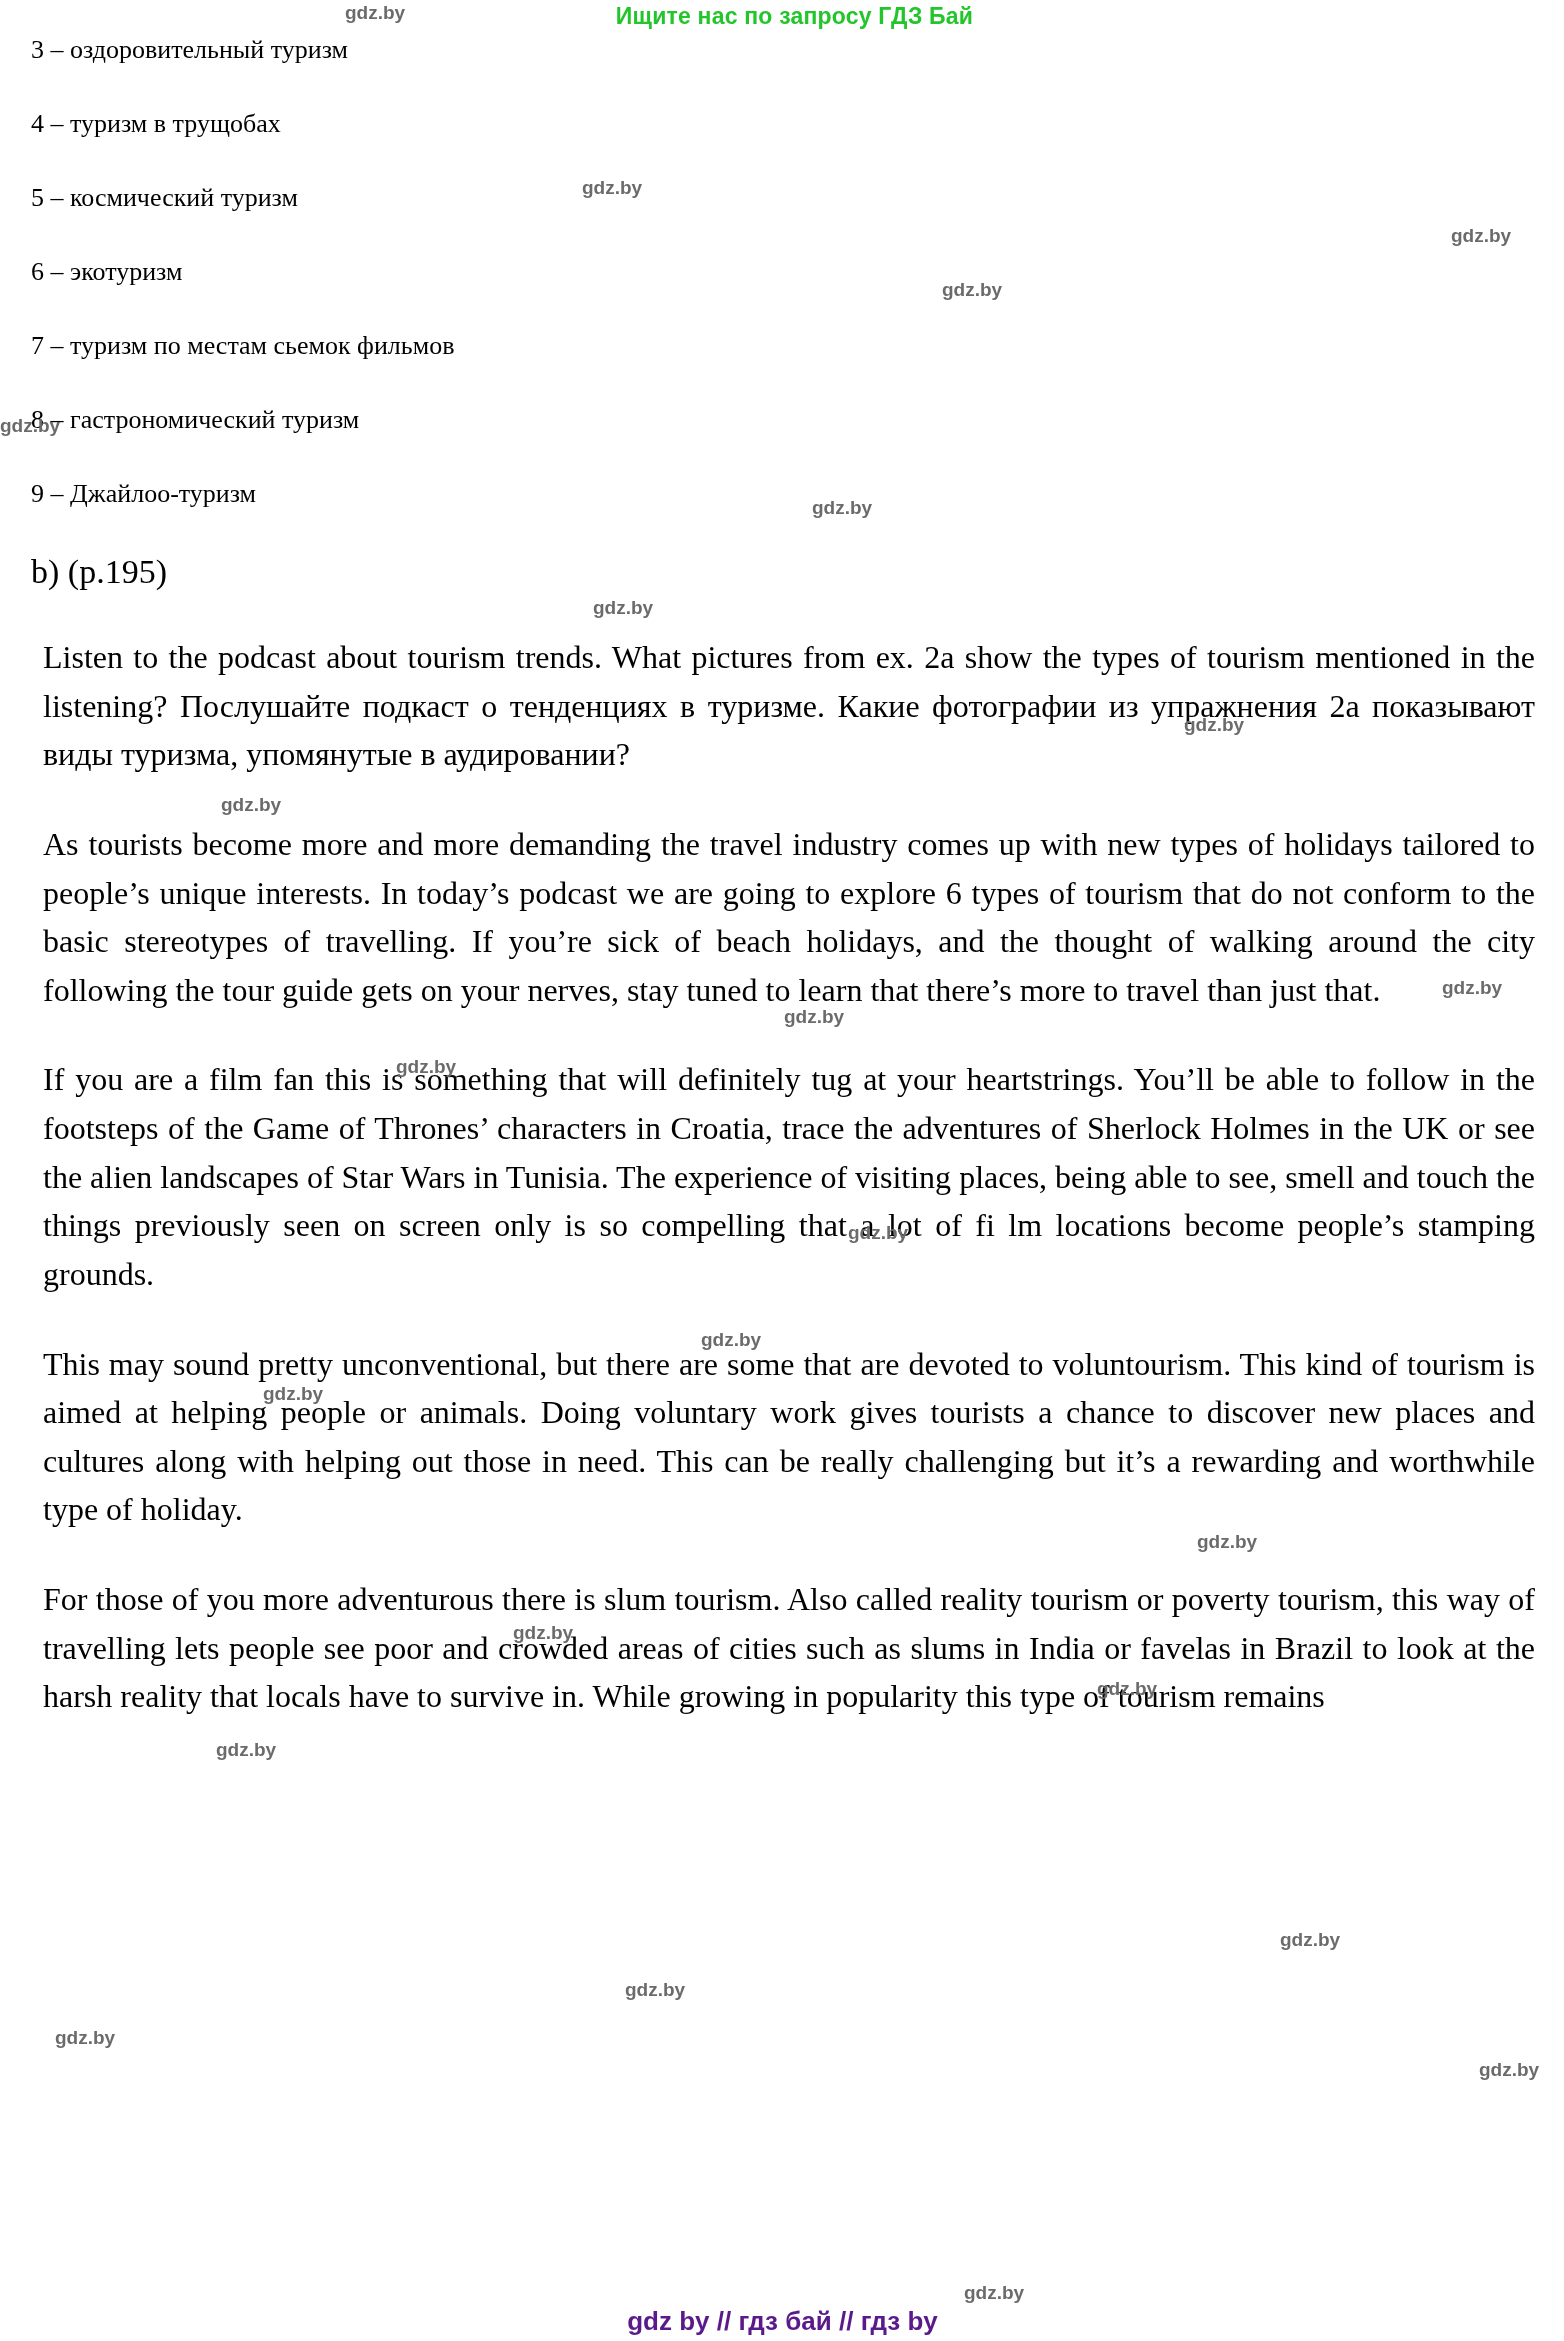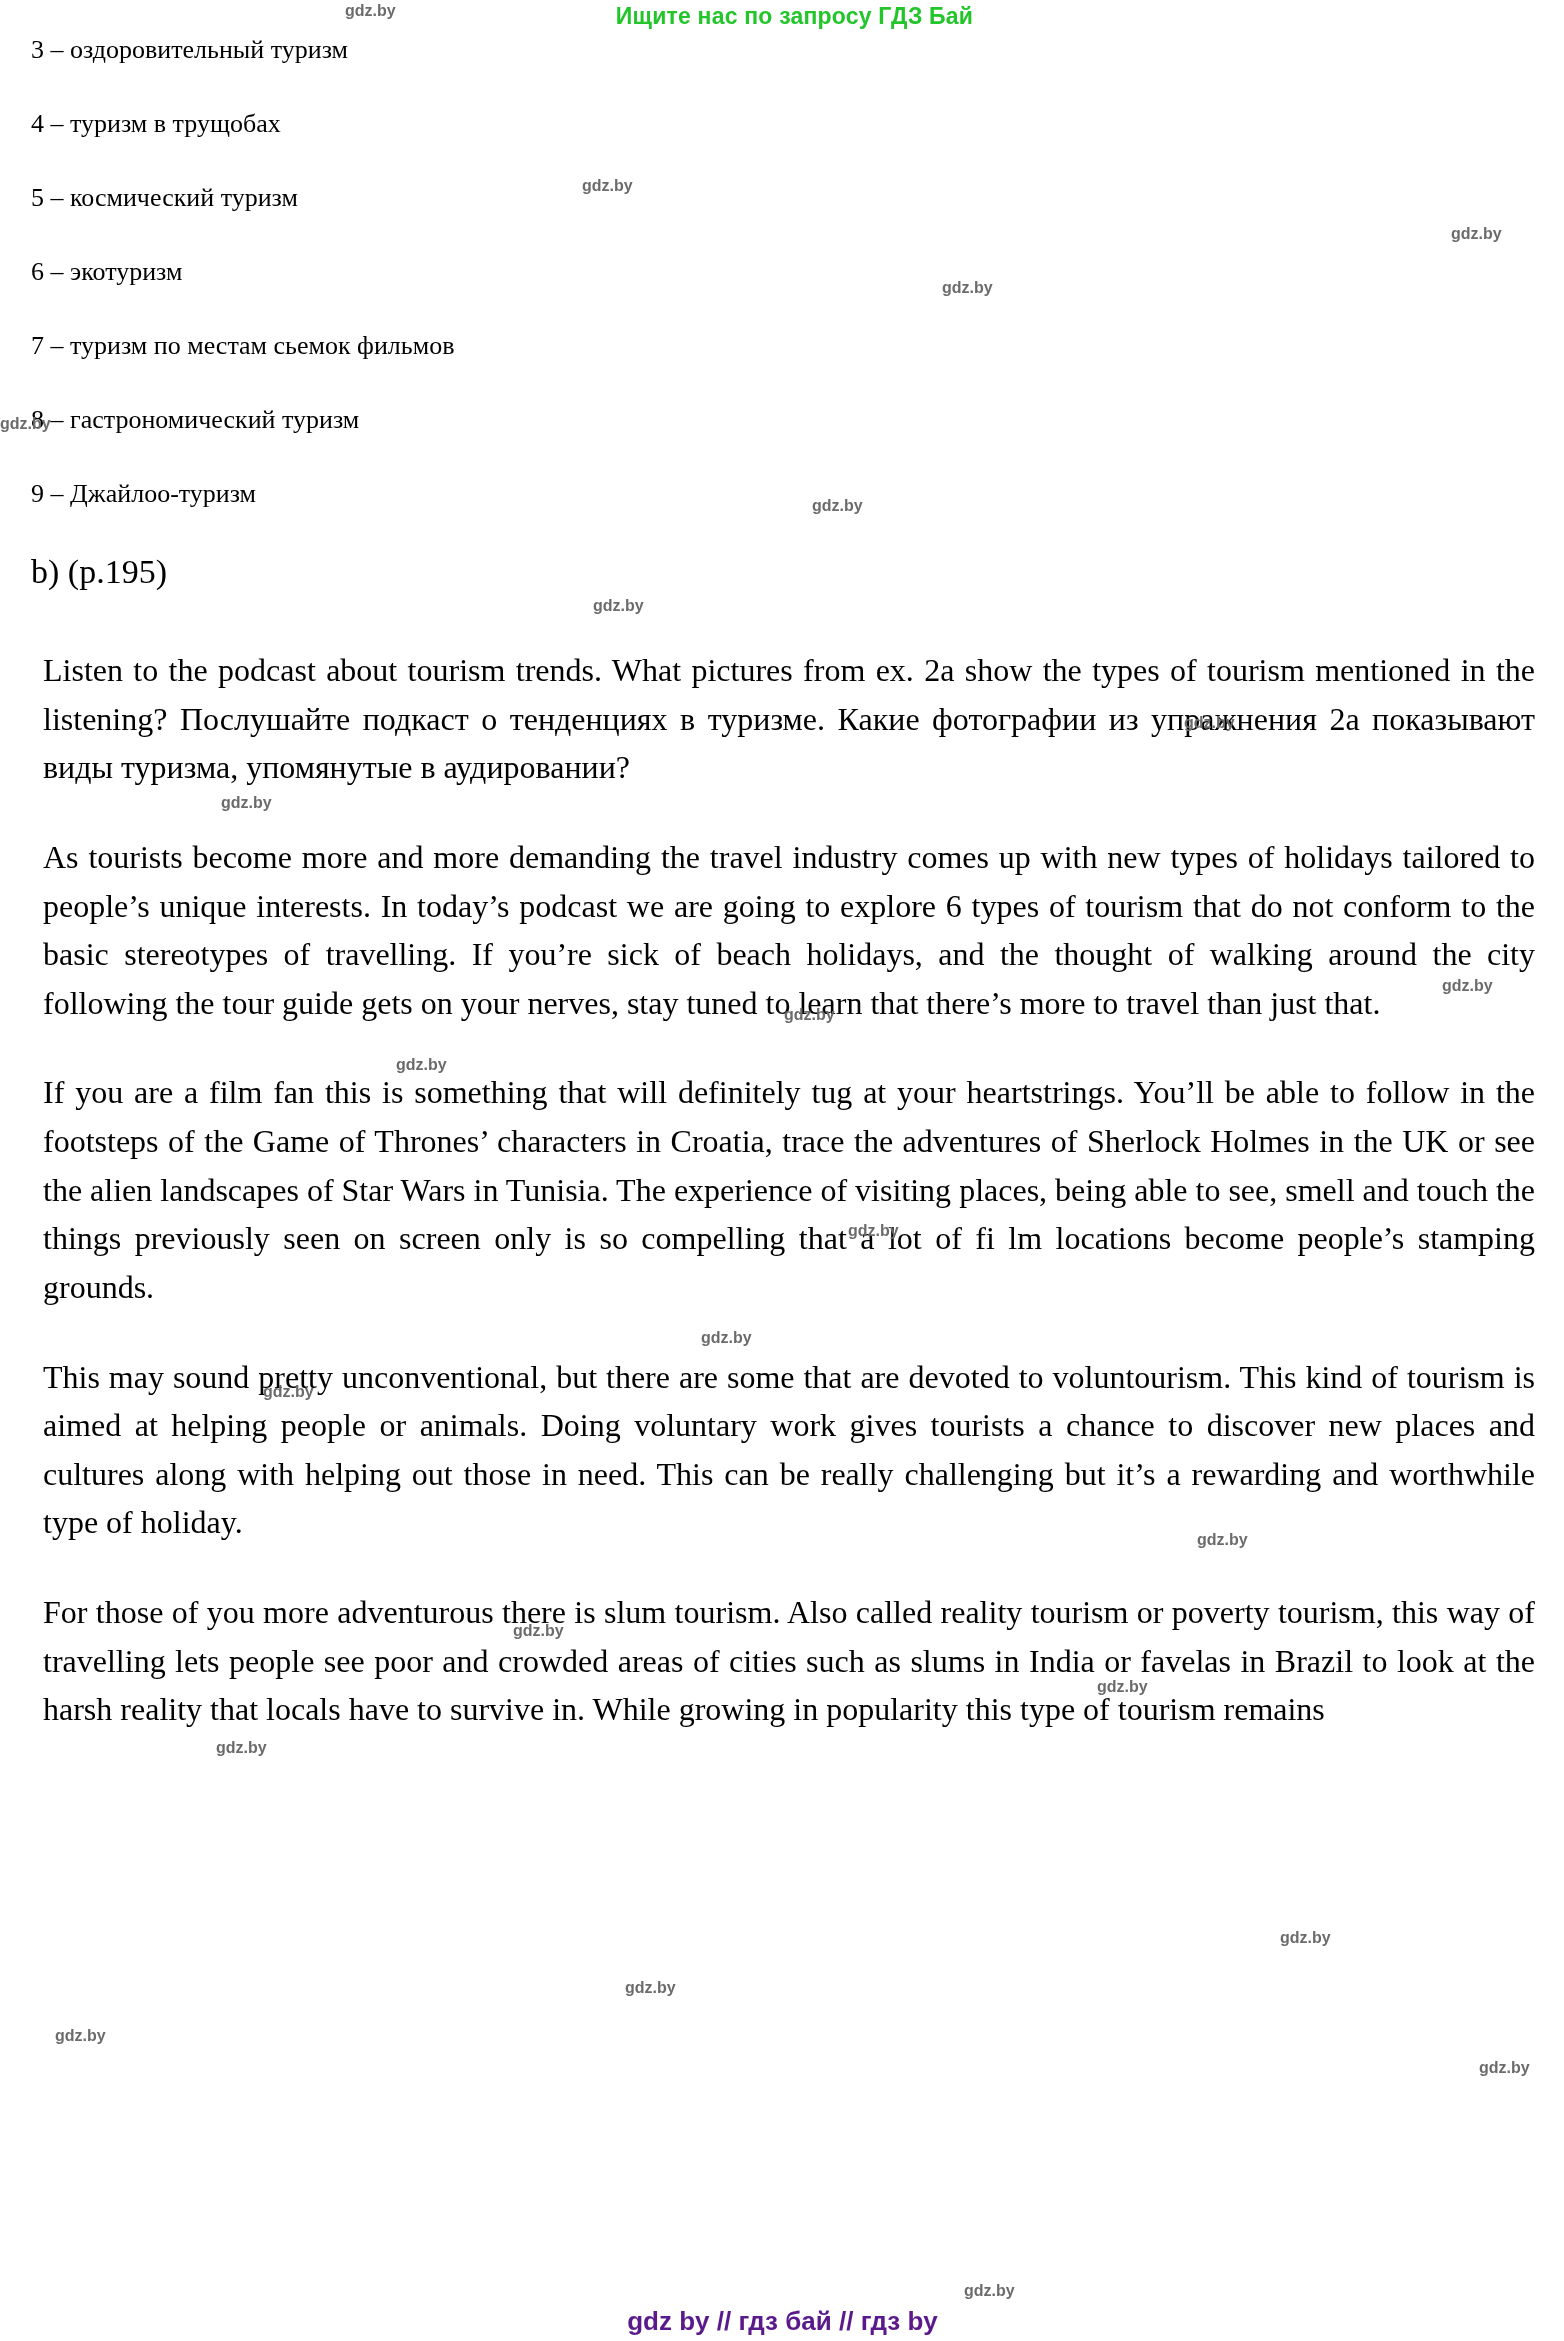--- a/index.html
+++ b/index.html
@@ -50,39 +50,39 @@
   .type-item {
     font-size: 26px;
     line-height: 1.0;
     margin: 0 0 48px 0;
     white-space: nowrap;
   }
 
   .subtask {
     font-size: 34px;
     line-height: 1.0;
-    margin: 17px 0 57px 0;
+    margin: 17px 0 44px 0;
     white-space: nowrap;
   }
 
   .para {
     font-size: 32px;
     line-height: 1.52;
     text-align: justify;
     text-justify: inter-word;
     margin: 0 0 41px 12px;
     hyphens: none;
   }
   .para.tight { margin-bottom: 37px; }
 
   
   .wm {
     position: absolute;
     font-family: "Liberation Sans", "DejaVu Sans", sans-serif;
-    font-size: 16px;
+    font-size: 19px;
     font-weight: 600;
     color: #6b6b6b;
     white-space: nowrap;
     pointer-events: none;
     user-select: none;
   }
 
   
   .footer-banner {
     position: absolute;

